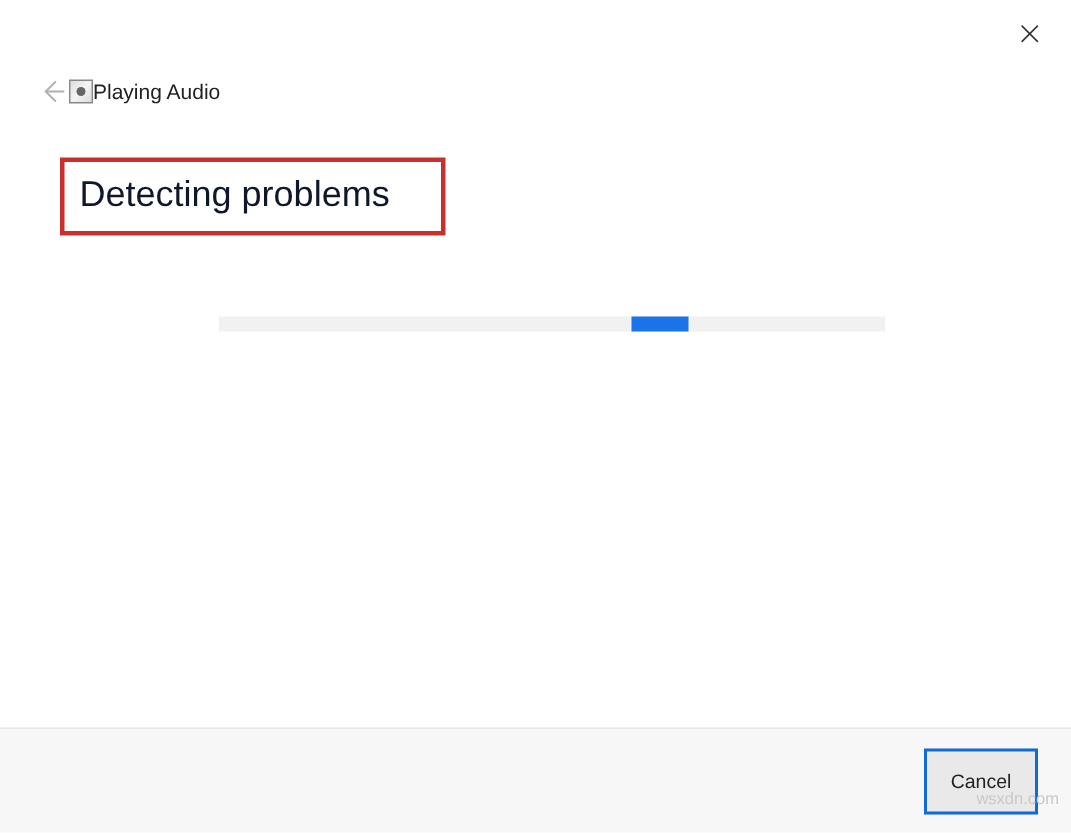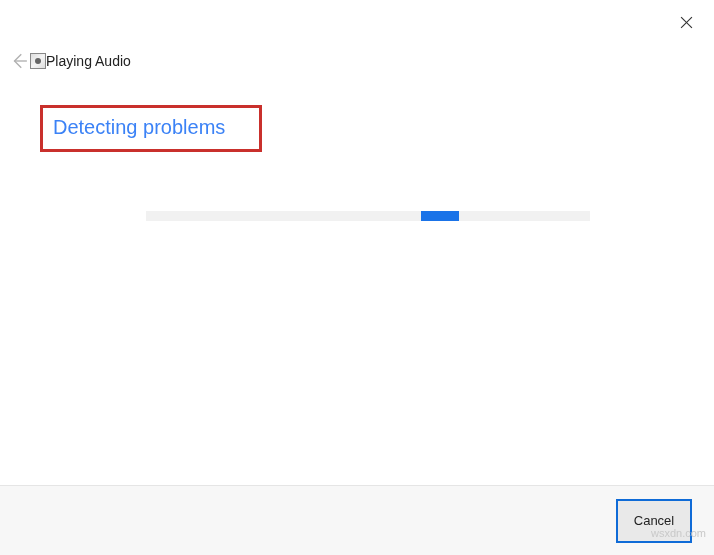--- a/index.html
+++ b/index.html
@@ -19,21 +19,21 @@
       height: 20px;
       cursor: pointer;
       display: flex;
       align-items: center;
       justify-content: center;
     }
     .close-btn svg { width: 13px; height: 13px; }
     .header {
       position: absolute;
       top: 50px;
-      left: 8px;
+      left: 24px;
       display: flex;
       align-items: center;
     }
     .back-arrow {
       width: 22px;
       height: 22px;
       display: flex;
       align-items: center;
       justify-content: center;
       cursor: pointer;
@@ -62,22 +62,22 @@
       color: #222;
     }
     .heading-wrap {
       position: absolute;
       top: 105px;
       left: 40px;
       border: 3px solid #c9302c;
       padding: 8px 34px 10px 10px;
     }
     .heading {
-      font-size: 20px;
-      color: #3b82f6;
+      font-size: 24px;
+      color: #0f172a;
       font-weight: 400;
     }
     .progress-bar {
       position: absolute;
       top: 211px;
       left: 146px;
       width: 444px;
       height: 10px;
       background: #f1f1f1;
     }

